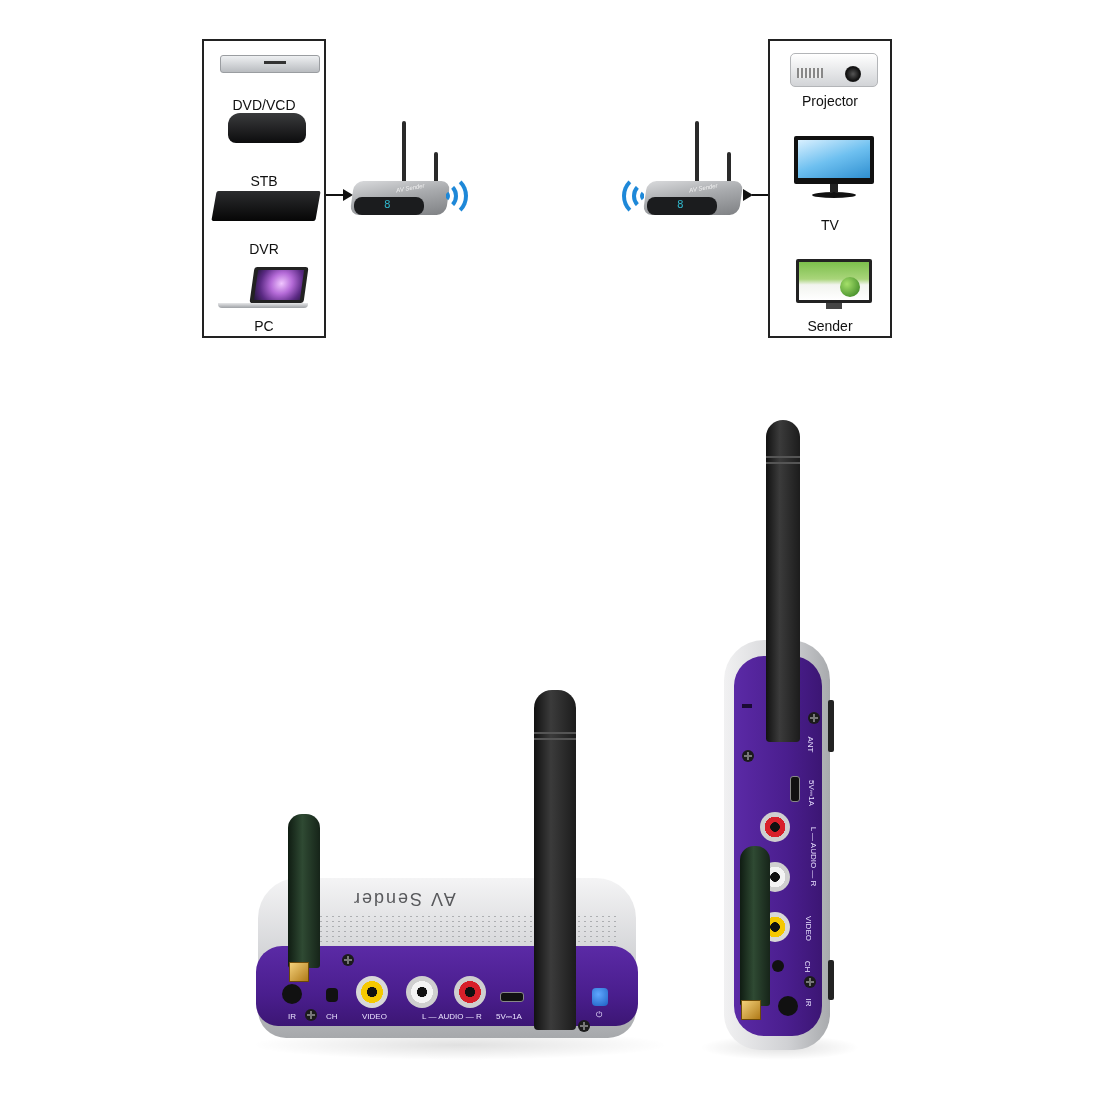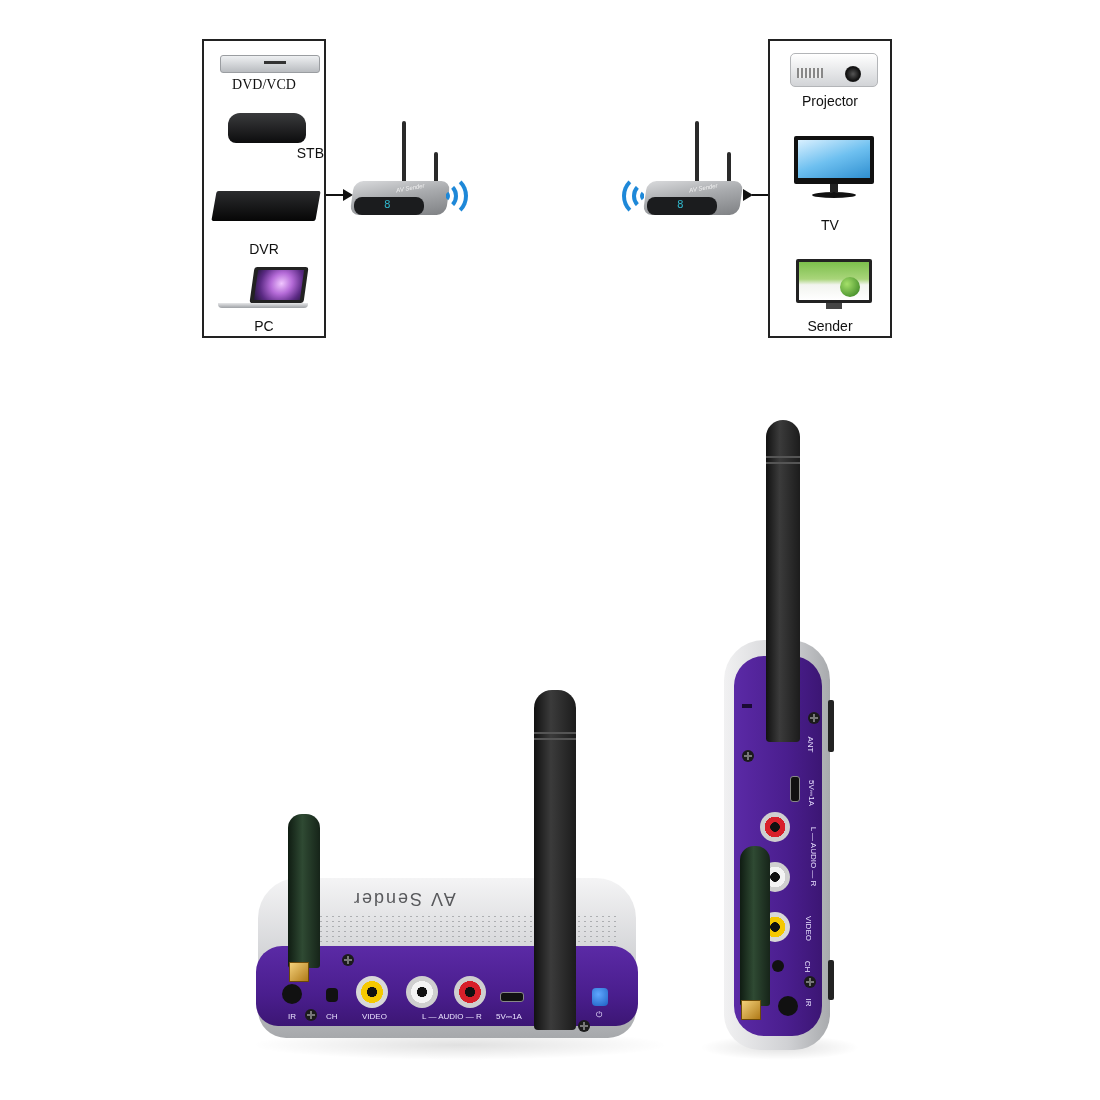--- a/index.html
+++ b/index.html
@@ -50,24 +50,24 @@
   .top-brand { position:absolute; color:#58595c; font-size:18px; transform:rotate(180deg); letter-spacing:2px; }
   .shadow { position:absolute; background:radial-gradient(ellipse at center, rgba(0,0,0,.12) 0%, rgba(0,0,0,0) 70%); }
 </style>
 </head>
 <body>
 
 <div class="device-box" style="left:202px;top:39px;width:124px;height:299px;">
 
   <div class="abs" style="left:16px;top:14px;width:98px;height:16px;border-radius:3px;background:linear-gradient(180deg,#eef0f2,#b9bcc0);border:1px solid #9a9da1;"></div>
   <div class="abs" style="left:60px;top:20px;width:22px;height:3px;background:#333;"></div>
-  <div class="dev-label" style="top:36px;font-family:Liberation Serif, serif;">DVD/VCD</div>
+  <div class="dev-label" style="top:56px;">DVD/VCD</div>
 
   <div class="abs" style="left:24px;top:72px;width:78px;height:30px;border-radius:12px 12px 8px 8px;background:linear-gradient(180deg,#3a3b3d,#0c0c0d);"></div>
-  <div class="dev-label" style="top:104px;text-align:right;">STB</div>
+  <div class="dev-label" style="top:132px;">STB</div>
 
   <div class="abs" style="left:10px;top:150px;width:104px;height:30px;background:linear-gradient(180deg,#2b2c2e,#060606);transform:skewX(-10deg);border-radius:2px;"></div>
   <div class="dev-label" style="top:200px;">DVR</div>
 
   <div class="abs" style="left:14px;top:226px;width:96px;height:44px;">
     <div class="abs" style="left:34px;top:0;width:54px;height:36px;background:#222;transform:skewX(-8deg);border-radius:3px;">
       <div class="abs" style="left:4px;top:3px;width:46px;height:30px;background:radial-gradient(circle at 55% 45%,#f0c6ff 0%,#b56bd8 35%,#5b2a84 70%,#23163a 100%);"></div>
     </div>
     <div class="abs" style="left:0;top:36px;width:90px;height:5px;background:linear-gradient(180deg,#e6e7e9,#9ea1a5);border-radius:0 0 4px 4px;"></div>
   </div>

